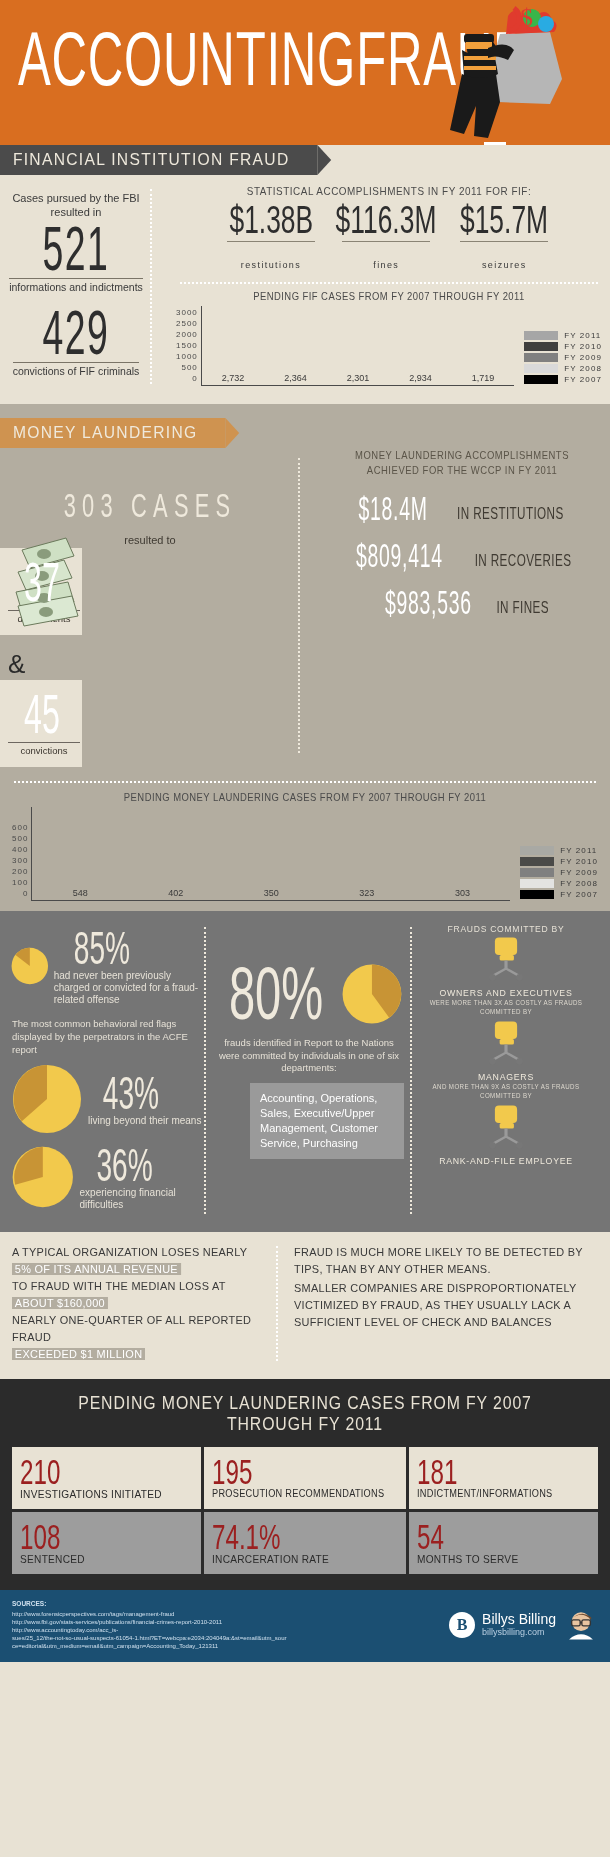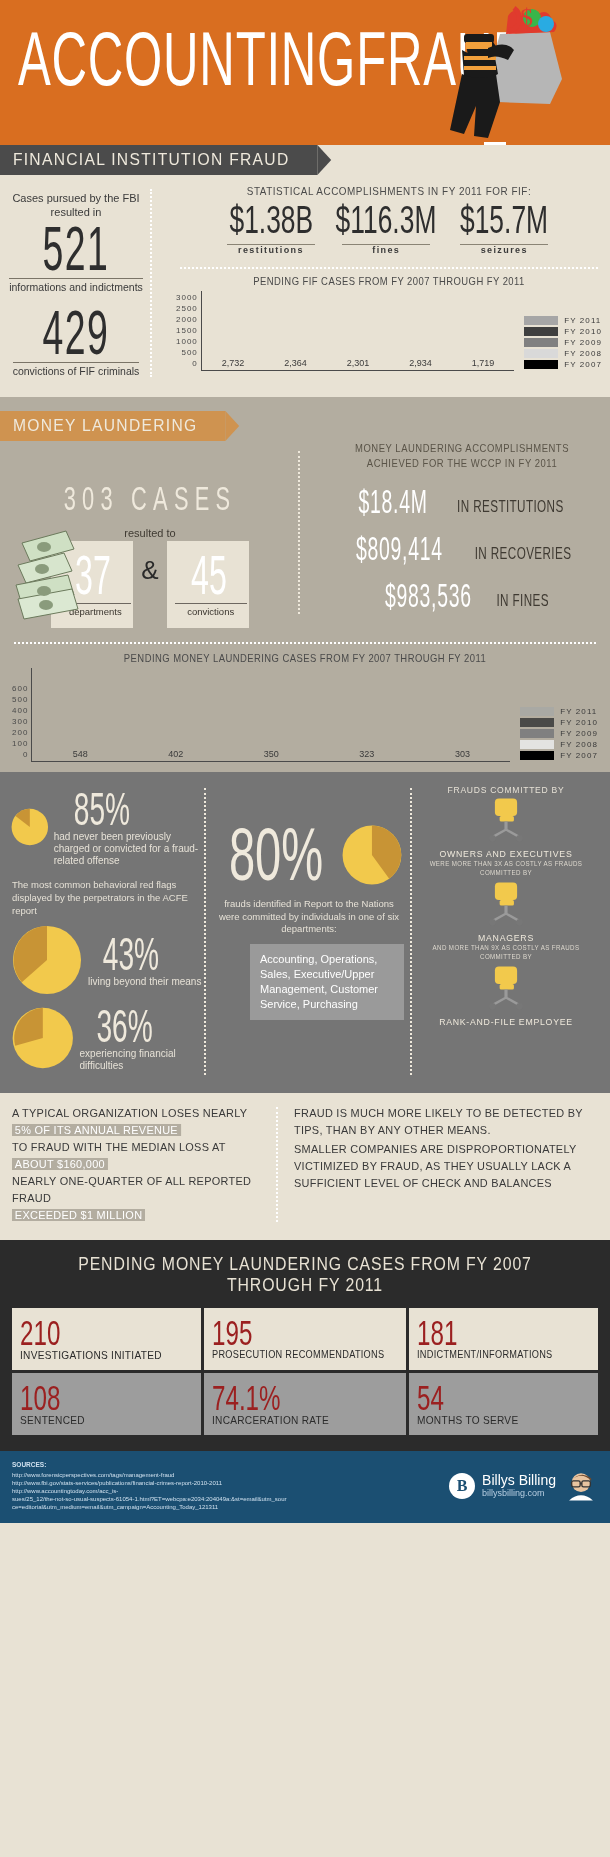--- a/index.html
+++ b/index.html
@@ -111,26 +111,25 @@
     font-size: 33px;
     font-weight: 300;
     transform: scaleX(0.8) scaleY(1.15);
     line-height: 38px;
     color: #2e2e2e;
     letter-spacing: 0px;
   }
   .money-lbl {
     display: inline-block;
     border-top: 1px solid #8a8475;
-    padding-top: 0;
+    padding-top: 18px;
     font-size: 9px;
     letter-spacing: 1.4px;
     margin-top: 2px;
     min-width: 88px;
-    font-weight: bold;
   }
   .dotted-h { border-top: 2px dotted #fff; margin: 10px 4px 6px 4px; }
 
   .chart-title {
     text-align: center;
     font-size: 10.5px;
     letter-spacing: 0.5px;
     color: #4a4a4a;
     transform: scaleX(0.9);
     margin-bottom: 4px;
@@ -179,21 +178,21 @@
     font-size: 15px; color: #3f3a32; display: inline-block;
     transform: scaleX(0.78) scaleY(1.12); letter-spacing: 0.5px;
     margin-left: -4px;
   }
   .cases-head {
     text-align: center; color: #efe9dc; font-size: 28px; font-weight: 300;
     letter-spacing: 8px; transform: scaleX(0.78) scaleY(1.2);
     margin-top: 42px;
   }
   .resulted { text-align: center; font-size: 11px; color: #3f3a32; margin-top: 12px; }
-  .pair { display: flex; justify-content: center; align-items: flex-start; margin-top: 2px; }
+  .pair { display: flex; justify-content: center; align-items: flex-start; margin-top: 2px; flex-direction: column; }
   .pair .n {
     font-size: 46px; color: #fff; font-weight: 300;
     transform: scaleX(0.7) scaleY(1.2); line-height: 52px;
   }
   .pair .amp { font-size: 26px; color: #2a2a2a; padding: 14px 8px 0 8px; }
   .pair .cell { text-align: center; width: 82px; }
   .pair .lbl {
     display: inline-block; border-top: 1px solid #6d6760; padding-top: 2px;
     font-size: 9.5px; color: #3a352e; width: 72px;
   }

